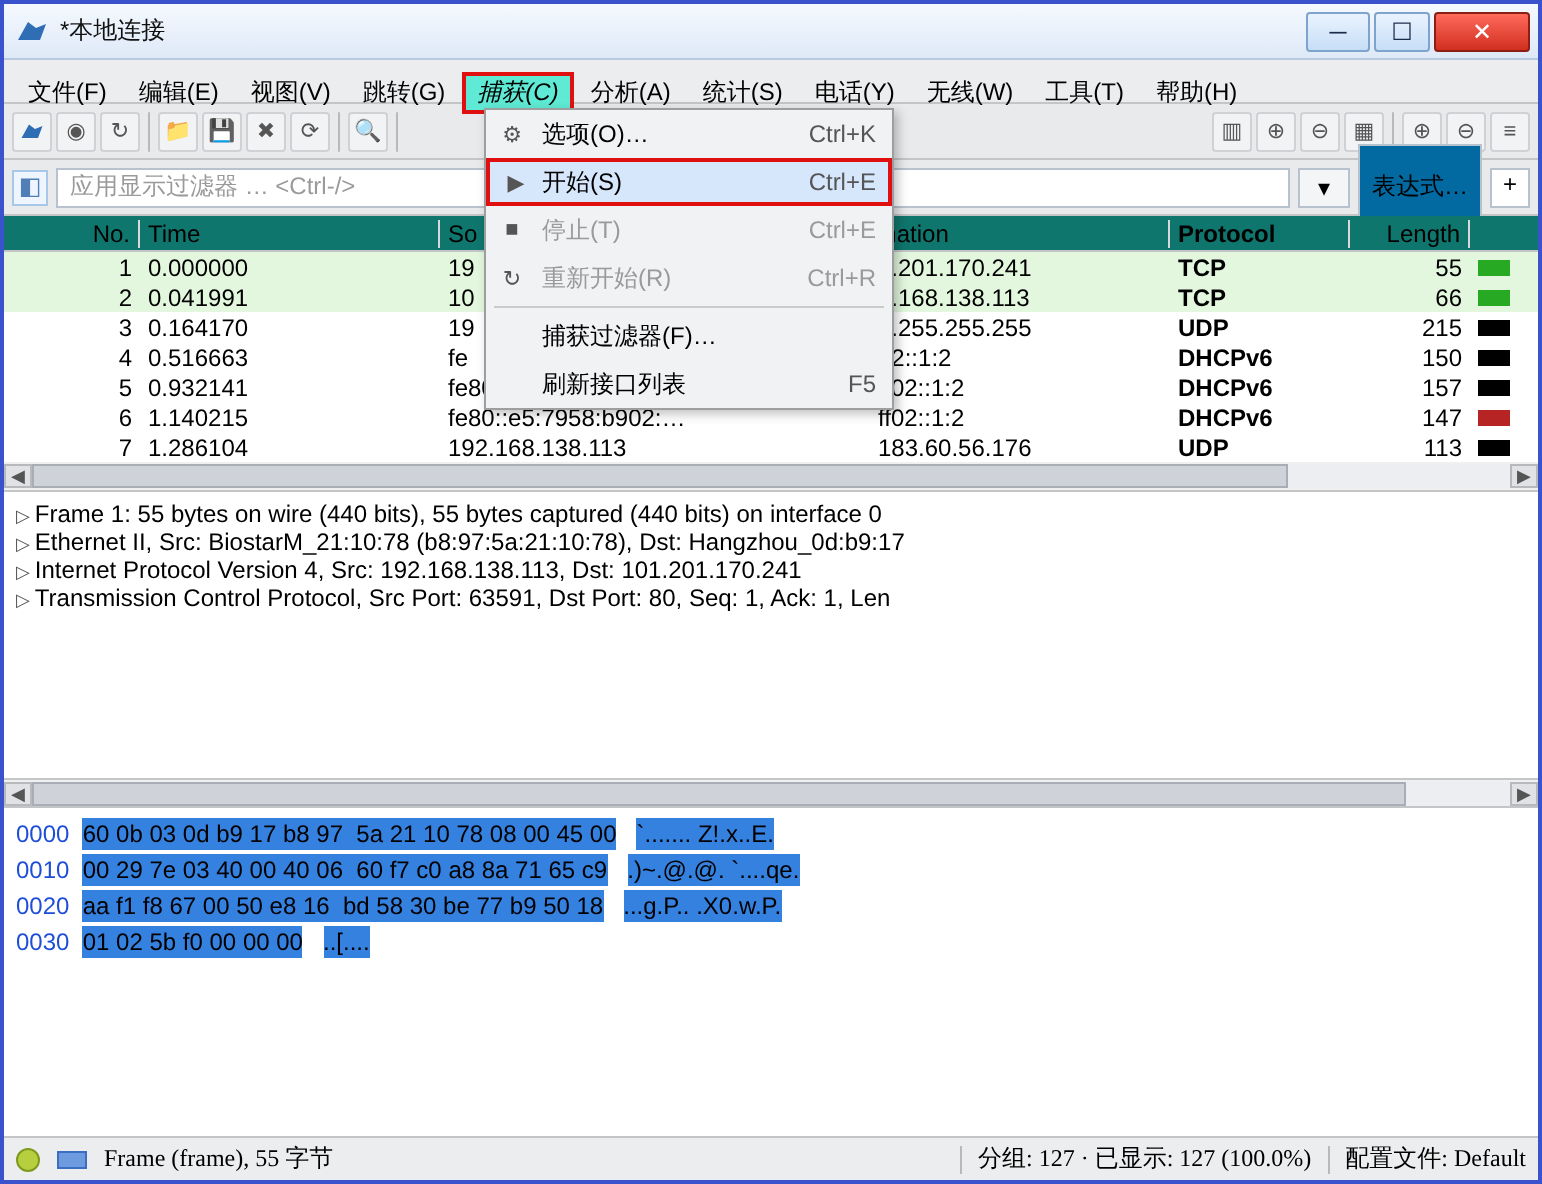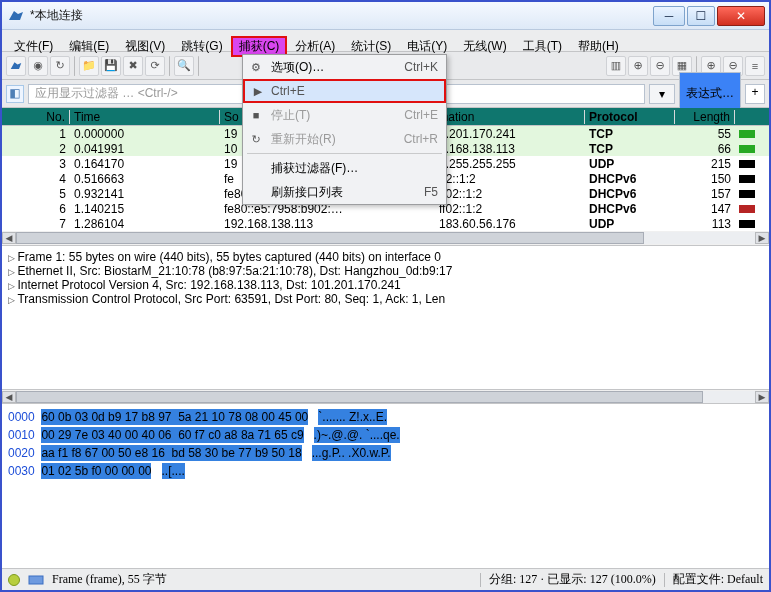--- a/index.html
+++ b/index.html
@@ -7,31 +7,31 @@
 
 .titlebar { height: 28px; background: linear-gradient(#f5f9ff,#dee9f7); display: flex; align-items: center; padding-left: 6px; border-bottom: 1px solid #b9c9de; }
 .titlebar .icon { width: 16px; height: 16px; margin-right: 6px; }
 .titlebar .title { flex: 1; font-size: 12px; color: #111; }
 .winbtn { width: 32px; height: 20px; border: 1px solid #7ea3cc; background: linear-gradient(#eaf3ff,#c7def6); margin-right: 2px; text-align: center; line-height: 18px; color: #1a2c4a; border-radius: 2px; }
 .winbtn.max { width: 28px; }
 .winbtn.close { width: 48px; background: linear-gradient(#ff6a5b,#d12f20); color: #fff; border-color: #8c1f15; margin-right: 4px; }
 
 .menubar { height: 22px; background: #ecedee; display: flex; align-items: center; padding: 0 4px; border-bottom: 1px solid #c4c5c7; }
 .menubar .item { padding: 2px 8px; cursor: default; margin-top: 12px; }
-.menubar .item.highlight { border: 2px solid #e11010; background: #d946ef; padding: 0 6px; }
+.menubar .item.highlight { border: 2px solid #e11010; background: #5eead4; padding: 0 6px; font-style: italic; }
 
 .toolbar { height: 28px; background: #e9eaec; display: flex; align-items: center; padding: 2px 4px; gap: 2px; border-bottom: 1px solid #c4c5c7; }
 .tb { width: 20px; height: 20px; background: #f2f3f5; border: 1px solid #cfd1d5; border-radius: 2px; display: flex; align-items: center; justify-content: center; font-size: 11px; color: #555; }
 .tb.sep { width: 1px; background: #b8b9bb; border: none; margin: 0 2px; }
 
 .filterbar { height: 28px; background: #e9eaec; display: flex; align-items: center; padding: 2px 4px; gap: 4px; border-bottom: 1px solid #c4c5c7; }
 .filterbar .bm { width: 18px; height: 18px; border: 1px solid #a8c8e8; background: #eef5ff; text-align: center; color: #4f7fb6; }
 .filterbar .fbox { flex: 1; height: 20px; border: 1px solid #b8c2cf; background: #fff; padding: 0 6px; color: #9a9a9a; display: flex; align-items: center; }
 .filterbar .go { width: 26px; height: 20px; border: 1px solid #b8c2cf; background: #f4f5f7; text-align: center; line-height: 18px; }
-.filterbar .expr { padding: 12px 6px; border: 1px solid #b8c2cf; background: #3b82f6; }
+.filterbar .expr { padding: 12px 6px; border: 1px solid #b8c2cf; background: #0369a1; }
 .filterbar .plus { width: 20px; height: 20px; border: 1px solid #b8c2cf; background: #fff; text-align: center; }
 
 .pkt-table { height: 138px; display: flex; flex-direction: column; border-bottom: 1px solid #c4c5c7; position: relative; }
 .pkt-header { display: flex; background: #0f766e; border-bottom: 1px solid #c4c5c7; height: 18px; align-items: center; font-family: "SimSun"; }
 .pkt-header .col { border-right: 1px solid #d6d8db; padding: 0 4px; white-space: nowrap; overflow: hidden; }
 .pkt-rows { flex: 1; overflow: hidden; font-family: Consolas, monospace; font-size: 12px; }
 .pkt-rows .row { display: flex; height: 15px; align-items: center; }
 .pkt-rows .row .cell { padding: 0 4px; white-space: nowrap; overflow: hidden; }
 .pkt-rows .row.http { background: #e3f7de; }
 .c-no { width: 68px; text-align: right; }
@@ -145,20 +145,21 @@
 </div>
 
 <div class="dropdown">
   <div class="ditem">
       <span class="dicon">⚙</span>
       <span class="lab">选项(O)…</span>
       <span class="sc">Ctrl+K</span>
     </div>
   <div class="ditem highlight">
       <span class="dicon">▶</span>
+      <span class="lab">开始(S)</span>
       <span class="sc">Ctrl+E</span>
     </div>
   <div class="ditem disabled">
       <span class="dicon">■</span>
       <span class="lab">停止(T)</span>
       <span class="sc">Ctrl+E</span>
     </div>
   <div class="ditem disabled">
       <span class="dicon">↻</span>
       <span class="lab">重新开始(R)</span>

